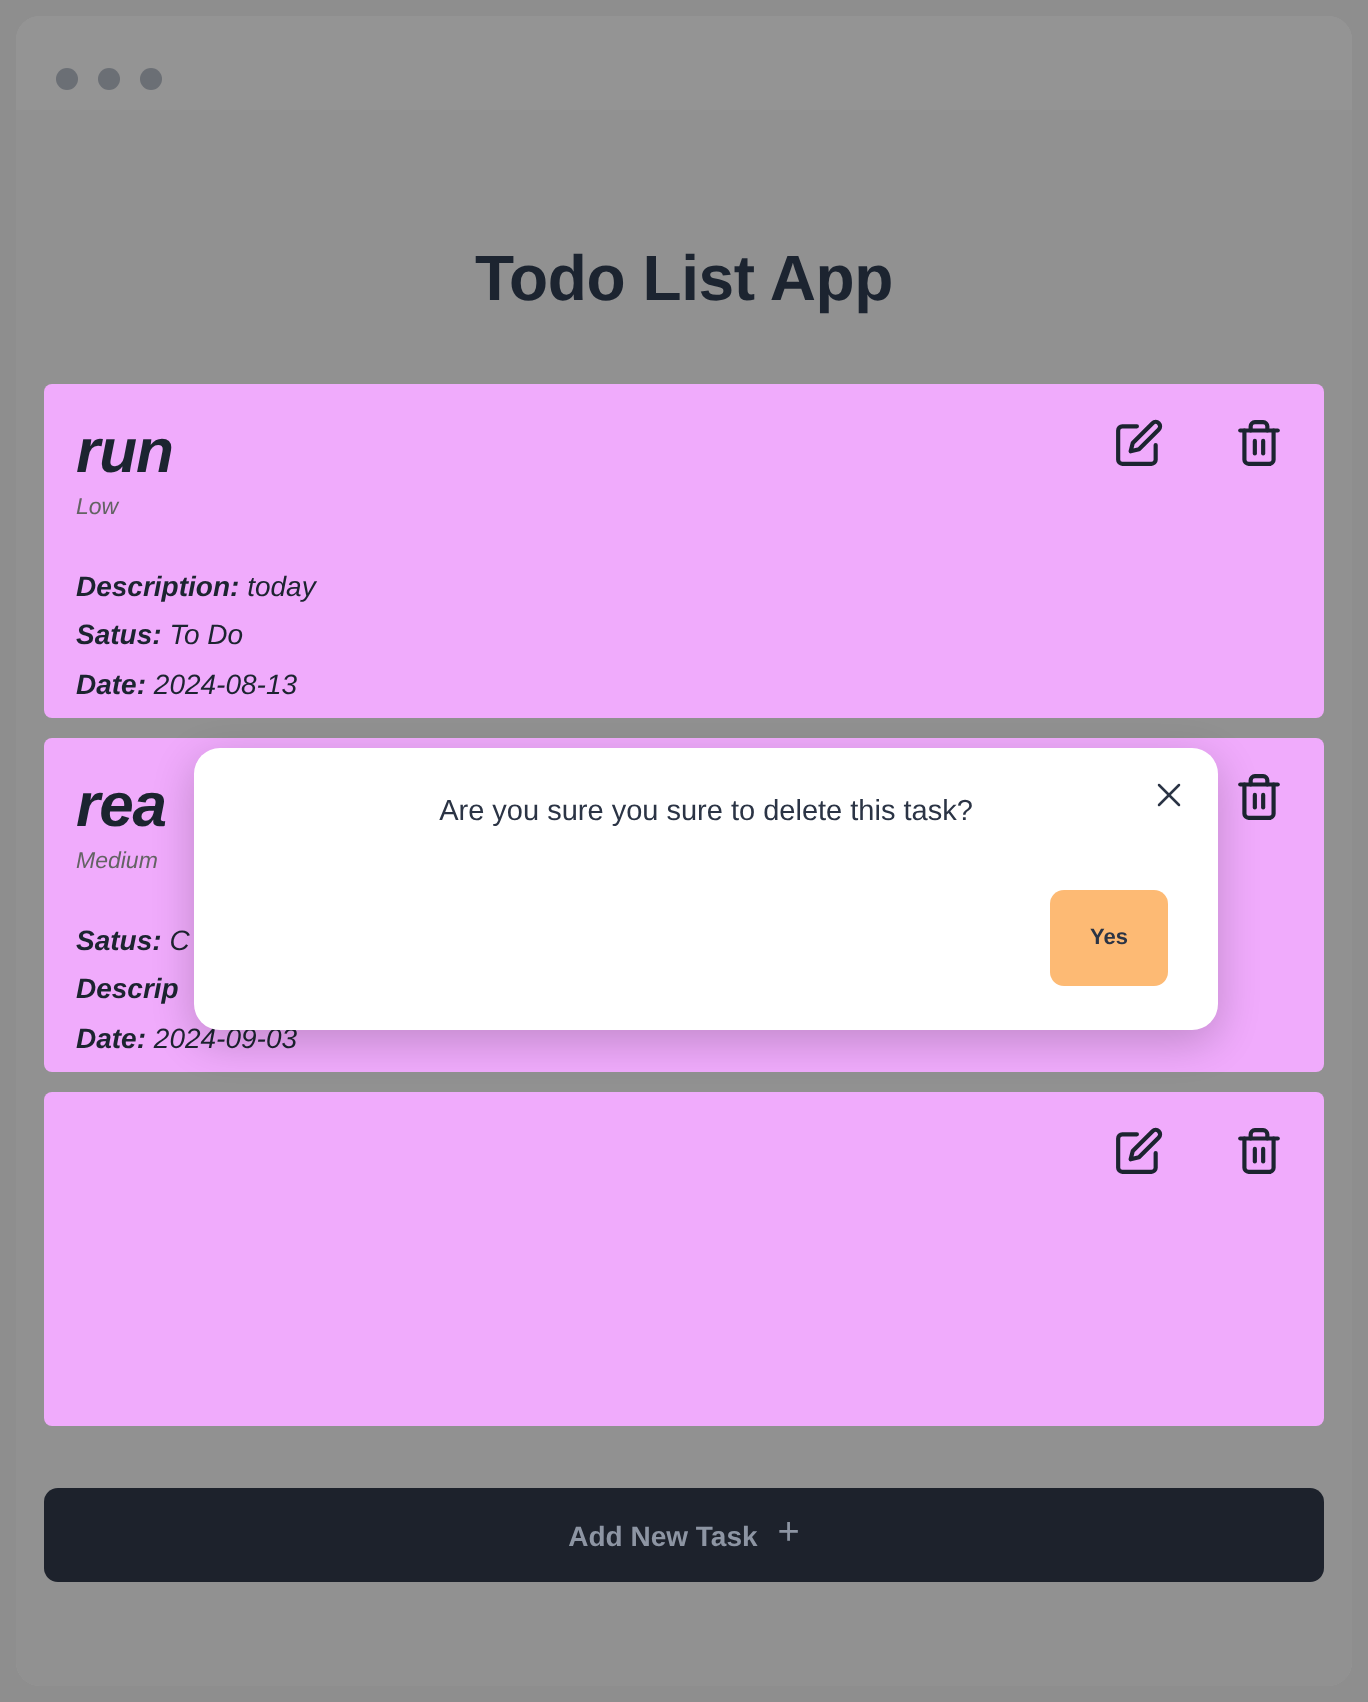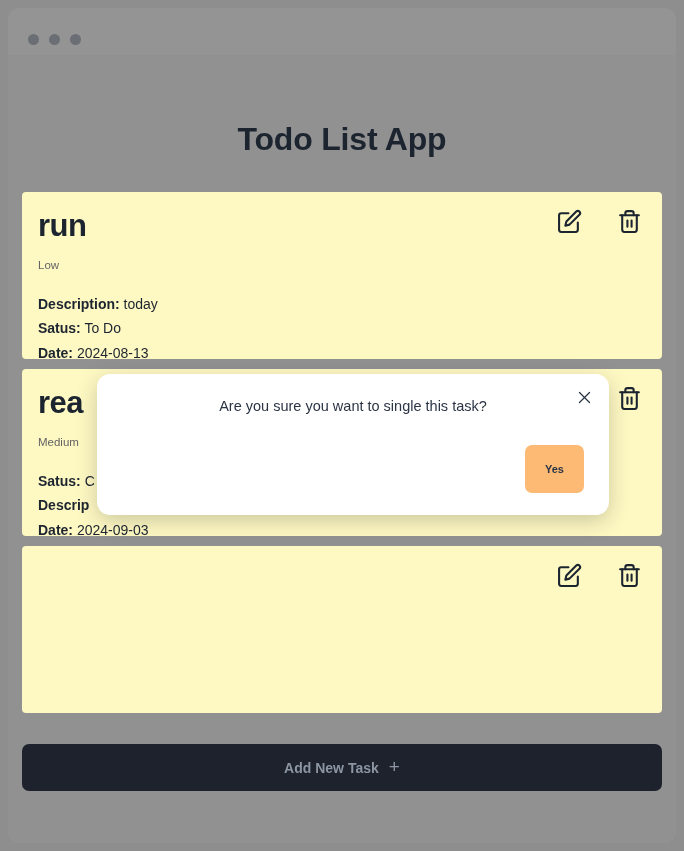--- a/index.html
+++ b/index.html
@@ -72,38 +72,39 @@
 
   #task-list {
     position: absolute;
     left: 14px;
     top: 137px;
     width: 640px;
   }
 
   .task-card {
     position: relative;
-    background: #fef9c3;
+    background: #f0abfc;
     border-radius: 4px;
     margin-bottom: 10px;
     padding: 18px 16px 16px 16px;
     box-sizing: border-box;
     height: 167px;
+    font-style: italic;
   }
 
   .task-title {
     margin: 0;
     font-size: 31px;
     font-weight: bold;
     color: #1c2430;
     line-height: 1.05;
     letter-spacing: -0.5px;
   }
   .task-priority {
-    margin: 16px 0 0 0;
+    margin: 5px 0 0 0;
     font-size: 11.5px;
     color: #636363;
     line-height: 1.2;
   }
   .task-meta {
     margin-top: 20px;
   }
   .meta-row {
     font-size: 14px;
     color: #1c2430;
@@ -337,21 +338,21 @@
       </div>
 
     </div>
 
     <button id="add-task-button">
       <span>Add New Task</span>
       <span id="add-task-plus">+</span>
     </button>
 
     <div id="modal-dialog">
-      <div id="modal-message">Are you sure you want to single this task?</div>
+      <div id="modal-message">Are you sure you sure to delete this task?</div>
       <button id="modal-close-button">
         <span>
           <svg width="15" height="15" viewBox="0 0 24 24" fill="none" stroke="#2b3445" stroke-width="2" stroke-linecap="round">
             <line x1="4" y1="4" x2="20" y2="20"></line>
             <line x1="20" y1="4" x2="4" y2="20"></line>
           </svg>
         </span>
       </button>
       <button id="modal-confirm-button">Yes</button>
     </div>

